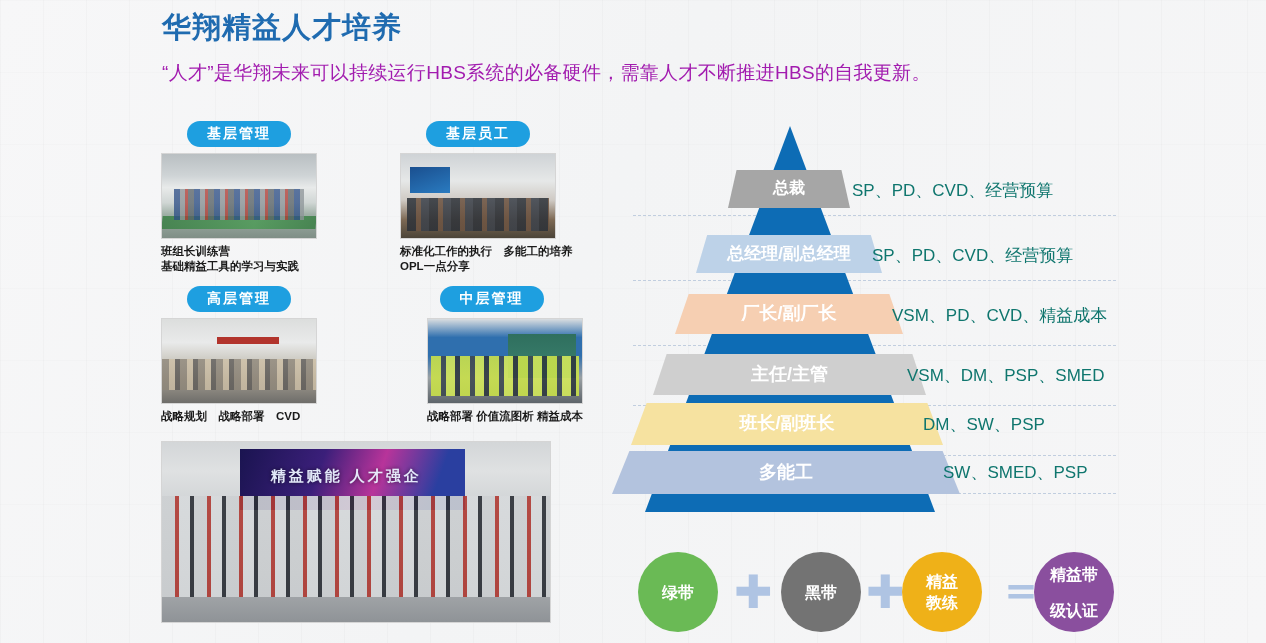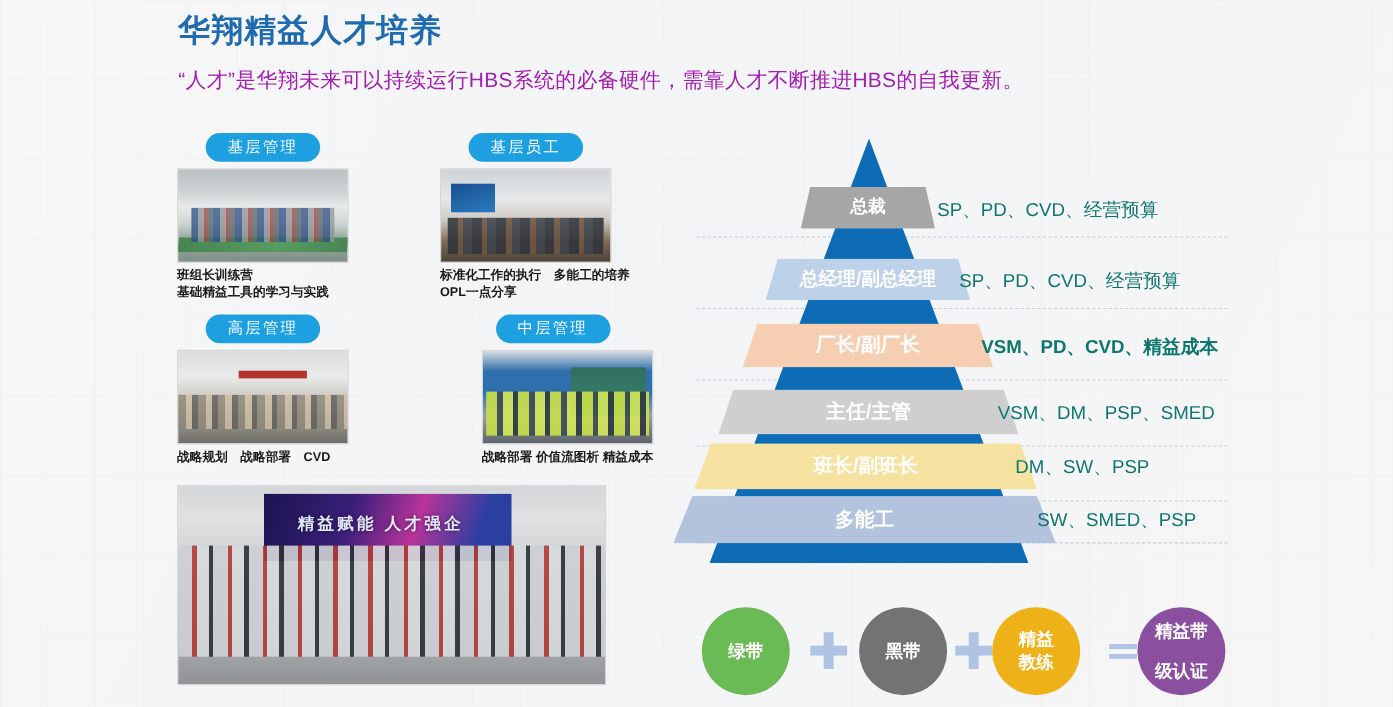--- a/index.html
+++ b/index.html
@@ -38,21 +38,21 @@
     font-size:19px; color:#a21caf; font-weight:500;
     letter-spacing:0.3px; white-space:nowrap;
   }
 
   
   .photo-card{ position:absolute; }
   .pill{
     display:inline-block;
     background:#1e9fe0;
     color:#fff;
-    font-size:14px; font-weight:normal;
+    font-size:14px; font-weight:bold;
     border-radius:13px;
     padding:4px 20px;
     letter-spacing:2px;
     white-space:nowrap;
     text-align:center;
   }
   .pill-wrap{ text-align:center; }
   .thumb{
     width:156px; height:86px;
     border:1px solid #d5d5d5;
@@ -162,21 +162,21 @@
 </div>
 
 <div class="photo-card" style="left:161px; top:286px; width:156px;">
   <div class="pill-wrap">
     <span class="pill">高层管理</span>
   </div>
   <div class="thumb ph-c" style="margin-top:6px;"></div>
   <div class="caption">战略规划　战略部署　CVD</div>
 </div>
 
-<div class="photo-card" style="left:411px; top:286px; width:156px;padding-left:27px;">
+<div class="photo-card" style="left:400px; top:286px; width:156px;padding-left:27px;">
   <div class="pill-wrap">
     <span class="pill">中层管理</span>
   </div>
   <div class="thumb ph-d" style="margin-top:6px;"></div>
   <div class="caption">战略部署 价值流图析 精益成本</div>
 </div>
 
 <div class="photo-card" style="left:161px; top:441px;">
   <div class="ph-group">
     <div style="position:absolute;left:28%;top:14%;width:48%;height:16%;color:#eaf2ff;font-size:15px;font-weight:bold;letter-spacing:3px;z-index:3;opacity:.95;text-shadow:0 0 4px rgba(0,0,0,.6);">精益赋能 人才强企</div>
@@ -204,21 +204,21 @@
   <div class="band" style="left:76px; top:117px; width:186px; height:38px; background:#bdd2e8;
        clip-path:polygon(6% 0%, 94% 0%, 100% 100%, 0% 100%); font-size:17px;">
     <span>总经理/副总经理</span>
   </div>
   <div class="rowtext" style="left:252px; top:126px;">SP、PD、CVD、经营预算</div>
 
   <div class="band" style="left:55px; top:176px; width:228px; height:40px; background:#f6cfb2;
        clip-path:polygon(6% 0%, 94% 0%, 100% 100%, 0% 100%); font-size:18px;">
     <span>厂长/副厂长</span>
   </div>
-  <div class="rowtext" style="left:272px; top:186px;font-weight:bold;">VSM、PD、CVD、精益成本</div>
+  <div class="rowtext" style="left:272px; top:186px;">VSM、PD、CVD、精益成本</div>
 
   <div class="band" style="left:33px; top:236px; width:273px; height:41px; background:#cfcfcf;
        clip-path:polygon(5% 0%, 95% 0%, 100% 100%, 0% 100%); font-size:18px;">
     <span>主任/主管</span>
   </div>
   <div class="rowtext" style="left:287px; top:246px;">VSM、DM、PSP、SMED</div>
 
   <div class="band" style="left:11px; top:285px; width:312px; height:42px; background:#f6e2a0;
        clip-path:polygon(5% 0%, 95% 0%, 100% 100%, 0% 100%); font-size:18px;">
     <span>班长/副班长</span>

